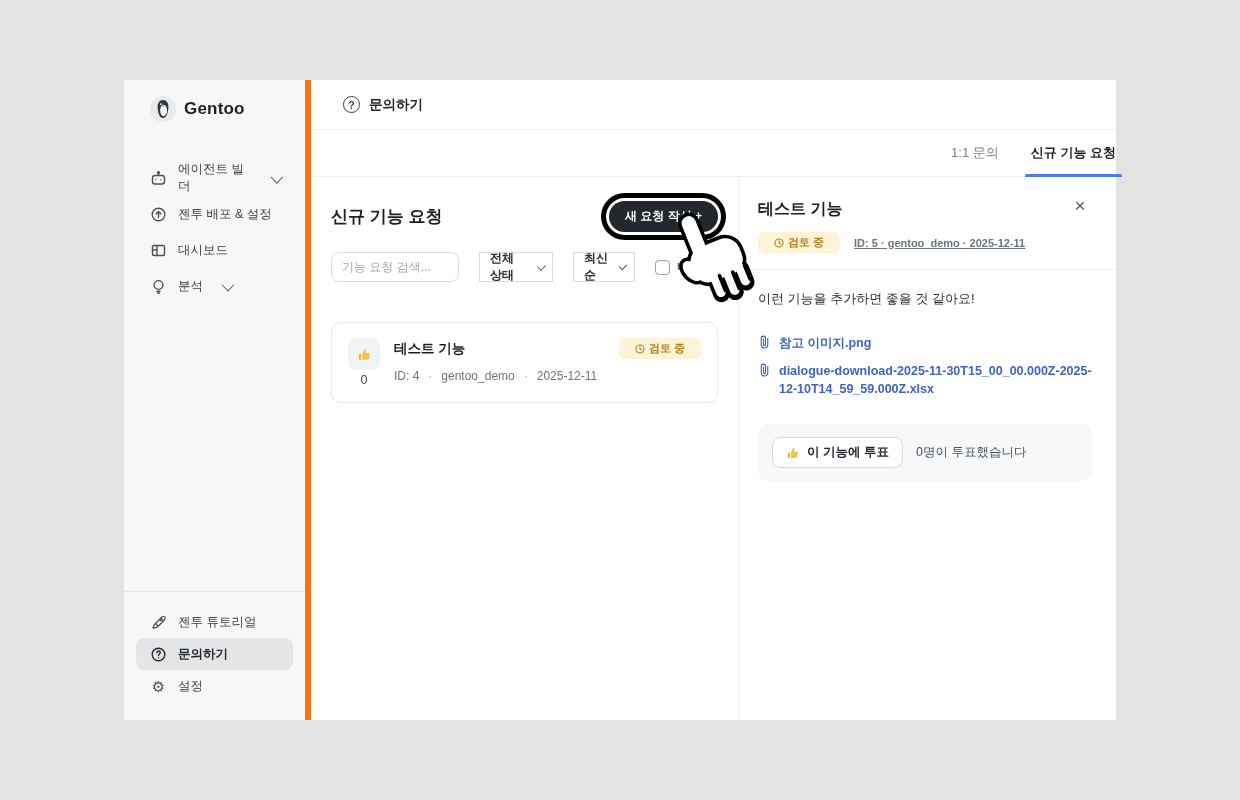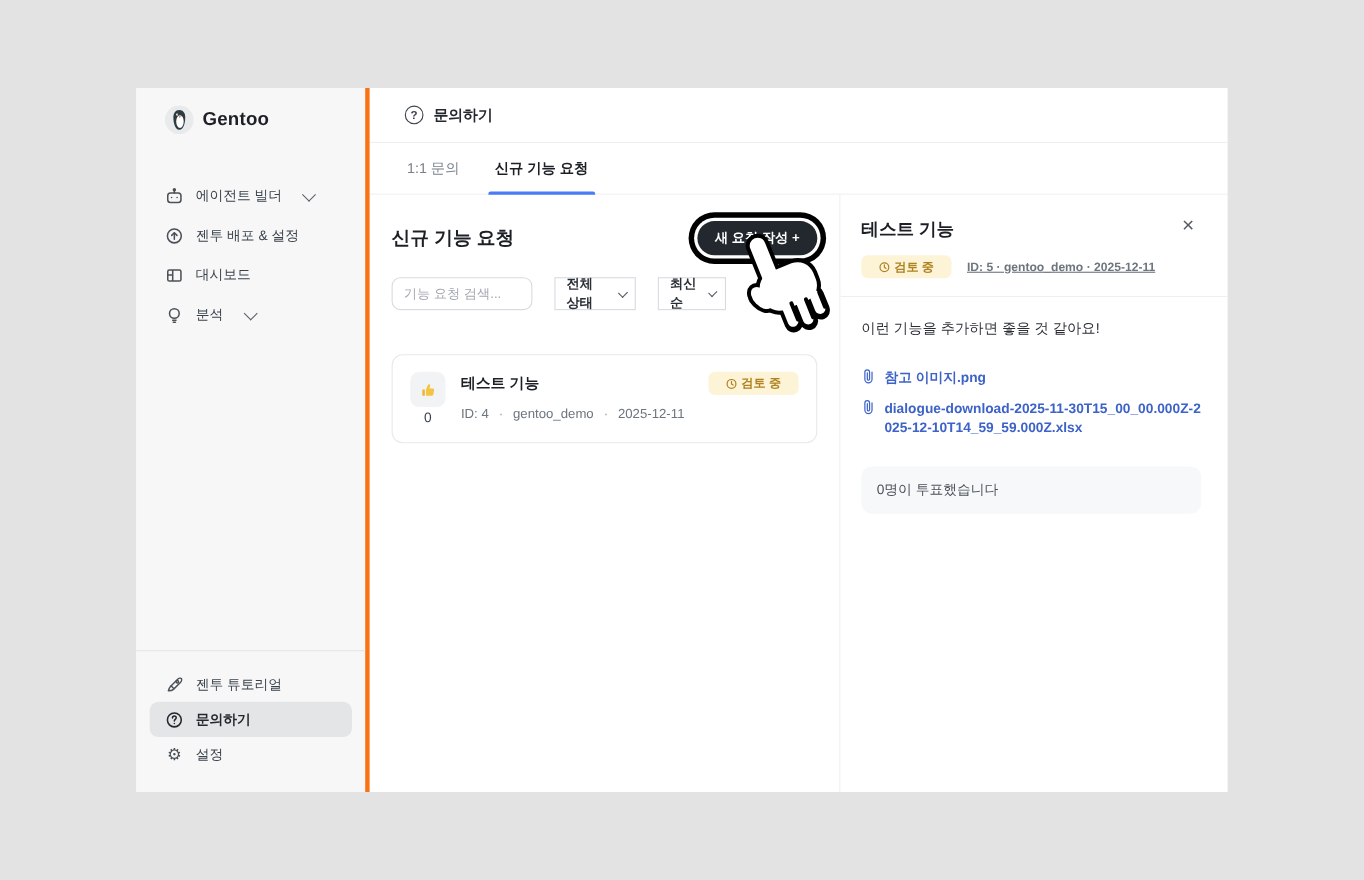--- a/index.html
+++ b/index.html
@@ -10,21 +10,21 @@
     color:#23272e;
     position:relative;
   }
   .app {
     position:absolute; left:124px; top:80px; width:992px; height:640px;
     background:#ffffff; display:flex;
   }
 
   
   .sidebar {
-    width:212px; background:#f7f7f8; border-right:4px solid #f97316;
+    width:187px; background:#f7f7f8; border-right:6px solid #f97316;
     display:flex; flex-direction:column; position:relative; flex-shrink:0;
   }
   .logo-row { display:flex; align-items:center; gap:8px; padding:14px 0 0 26px; height:44px; }
   .logo-mark { width:26px; height:26px; flex-shrink:0; }
   .logo-text { font-size:17px; font-weight:700; color:#1d2126; letter-spacing:.2px; }
   .nav { margin-top:38px; display:flex; flex-direction:column; gap:4px; }
   .nav-item {
     display:flex; align-items:center; gap:11px; height:32px;
     margin:0 12px; padding:0 14px; border-radius:8px; cursor:pointer;
     font-size:12.5px; color:#3a424b;
@@ -45,21 +45,21 @@
   }
   .q-circle {
     width:17px; height:17px; border:1.4px solid #3a424b; border-radius:50%;
     display:flex; align-items:center; justify-content:center;
     font-size:10.5px; font-weight:700; color:#3a424b;
   }
   .main-header-title { font-size:13.5px; font-weight:700; color:#23272e; }
 
   .tabbar {
     height:47px; border-bottom:1px solid #efefef; display:flex; align-items:stretch;
-    gap:32px; padding-left:34px; flex-shrink:0;
+    gap:32px; padding-left:34px; flex-shrink:0;justify-content:flex-end;
   }
   .tab { display:flex; align-items:center; font-size:13px; color:#7a828b; cursor:pointer; position:relative; font-weight:500; }
   .tab.active { color:#1c2025; font-weight:700; }
   .tab.active::after {
     content:""; position:absolute; left:-6px; right:-6px; bottom:-1px; height:3px;
     background:#4b7bf5; border-radius:2px 2px 0 0;
   }
 
   .content { flex:1; display:flex; min-height:0; }
 
@@ -328,20 +328,27 @@
             </div>
             <div class="attach-row">
               <svg width="13" height="14" viewBox="0 0 14 15">
                 <path d="M10.5 3.5v7a3.5 3.5 0 0 1-7 0v-7a2.3 2.3 0 0 1 4.6 0v6.8a1.1 1.1 0 0 1-2.2 0V4.2" fill="none" stroke="#3e63c8" stroke-width="1.2" stroke-linecap="round"></path>
               </svg>
               <span class="attach-link">dialogue-download-2025-11-30T15_00_00.000Z-2025-12-10T14_59_59.000Z.xlsx</span>
             </div>
           </div>
 
           <div class="vote-box">
+            <button class="vote-btn">
+              <svg width="14" height="14" viewBox="0 0 17 17">
+                <path d="M2.2 8h2.6v6.5H2.2z" fill="#f0b429"></path>
+                <path d="M6 14.5V8l2.1-4.8c.25-.55.9-.8 1.45-.55.55.25.85.85.7 1.45L9.6 6.9h3.4c.85 0 1.5.75 1.35 1.6l-.75 4.4c-.12.9-.9 1.6-1.85 1.6z" fill="#f5c344"></path>
+              </svg>
+              <span>이 기능에 투표</span>
+            </button>
             <span class="vote-box-text">0명이 투표했습니다</span>
           </div>
         </div>
       </section>
 
     </div>
   </div>
 </div>
 
 <svg class="cursor-hand" viewBox="0 0 100 130">

